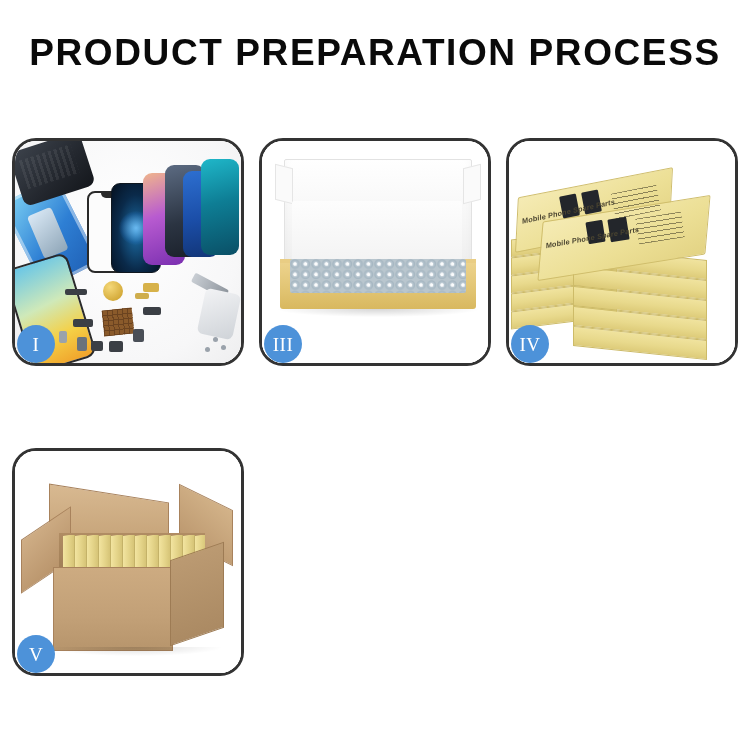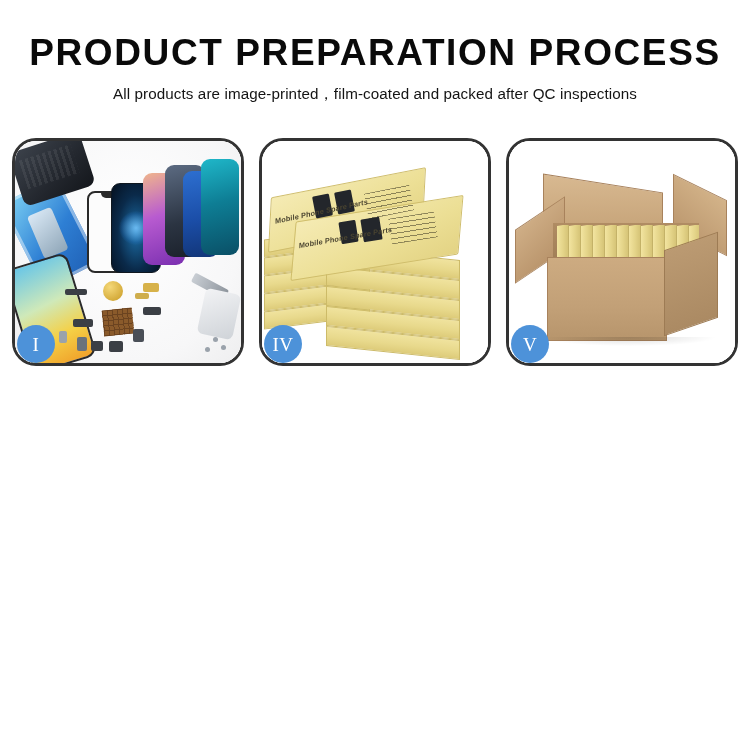--- a/index.html
+++ b/index.html
@@ -349,21 +349,20 @@
   .c6-wrap{ position:absolute; left:120px; top:14px; width:74px; height:26px;
     background: linear-gradient(160deg, rgba(255,255,255,.9), rgba(238,240,242,.6)); transform: skewY(14deg); border-radius:3px;}
   .c6-shadow{ position:absolute; left:18px; top:180px; width:186px; height:9px;
     background: radial-gradient(ellipse at 50% 0%, rgba(0,0,0,.13), transparent 72%);}
 </style>
 </head>
 <body>
 
 <div class="header">
   <h1 class="page-title">PRODUCT PREPARATION PROCESS</h1>
-  <p class="page-subtitle">All products are image-printed，film-coated and packed after QC inspections</p>
 </div>
 
 <div class="grid">
 
   <div class="panel">
     <div class="panel-inner">
       <div class="p1-bg"></div>
       <div class="phone ph-adh"></div>
       <div class="phone ph-glass"></div>
       <div class="phone ph-jelly"></div>
@@ -388,20 +387,32 @@
       <div class="screw sc1"></div>
       <div class="screw sc2"></div>
       <div class="screw sc3"></div>
       <div class="tweezer"></div>
       <div class="tool-wht"></div>
     </div>
     <div class="step-badge">I</div>
   </div>
 
 
+  <div class="panel">
+    <div class="panel-inner">
+      <div class="p3-bg"></div>
+      <div class="b3-lid"></div>
+      <div class="b3-foam"></div>
+      <div class="b3-tray-lip"></div>
+      <div class="b3-tray"></div>
+      <div class="b3-bubbles"></div>
+      <div class="b3-shadow"></div>
+    </div>
+    <div class="step-badge">III</div>
+  </div>
 
   <div class="panel">
     <div class="panel-inner">
       <div class="p4-bg"></div>
       <div class="stackwrap">
         <div class="ybox s-l1"></div>
         <div class="ybox s-l2"></div>
         <div class="ybox s-l3"></div>
         <div class="ybox s-l4"></div>
         <div class="ybox s-l5"></div>

